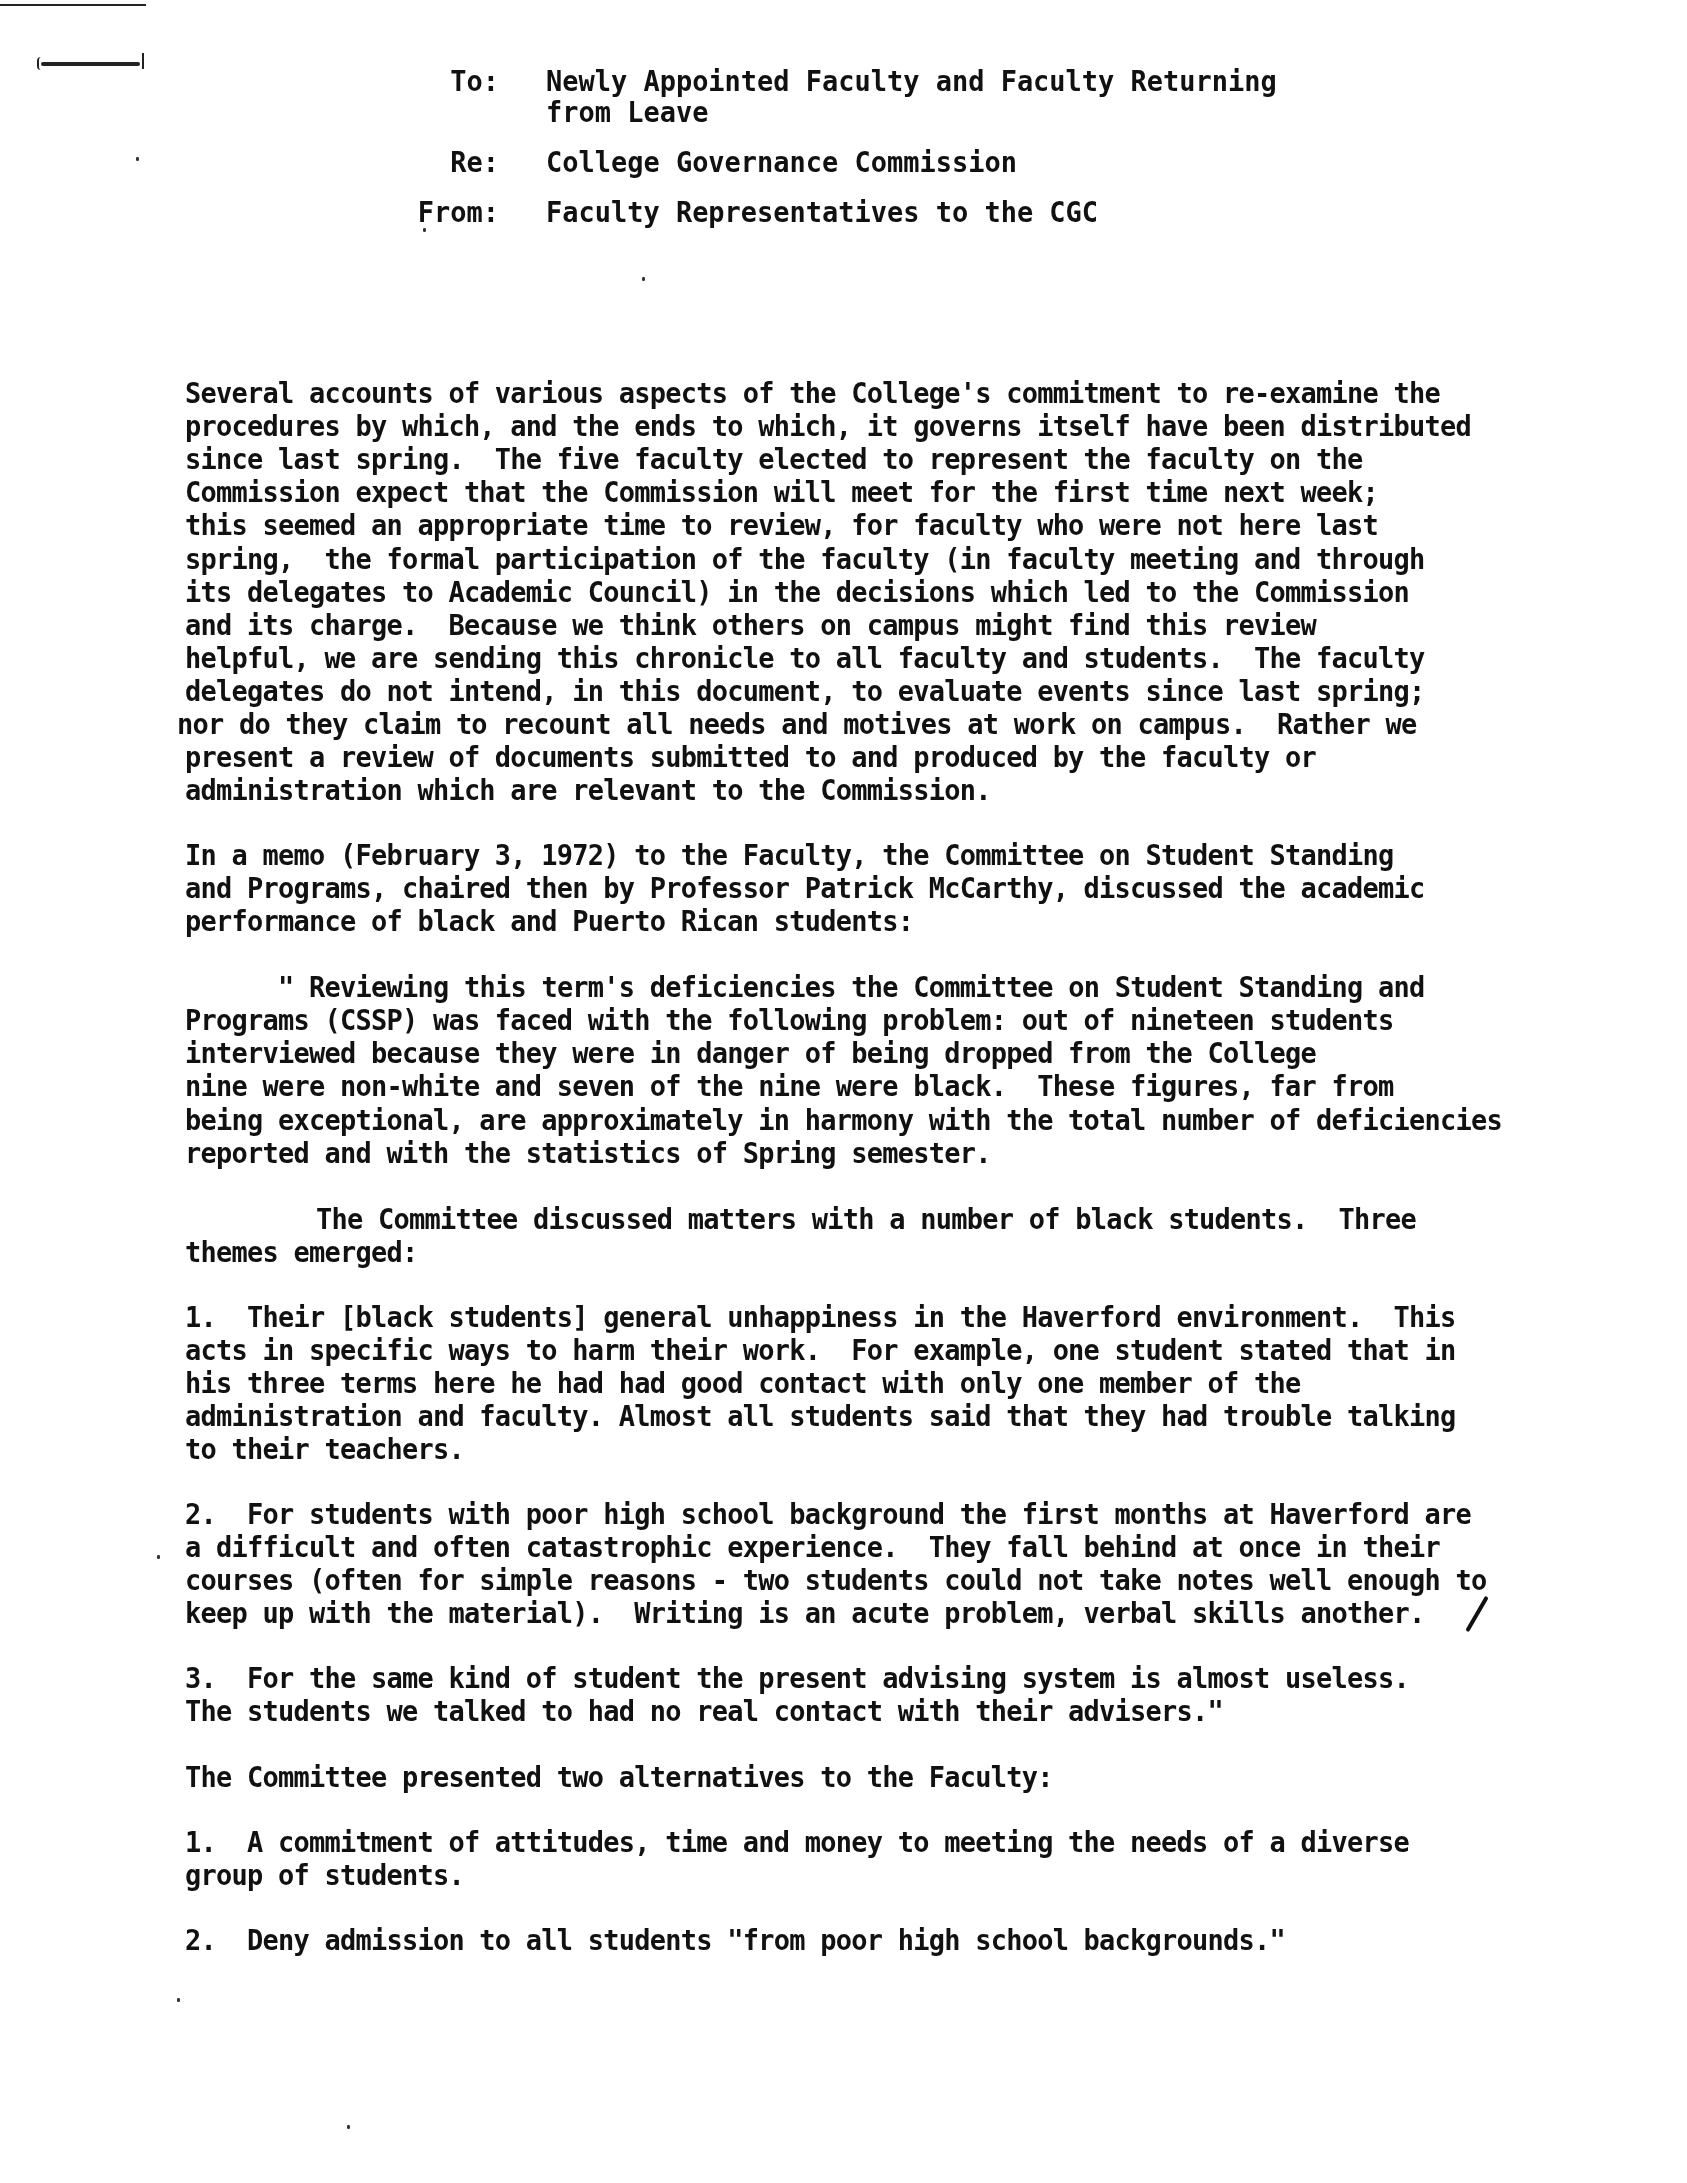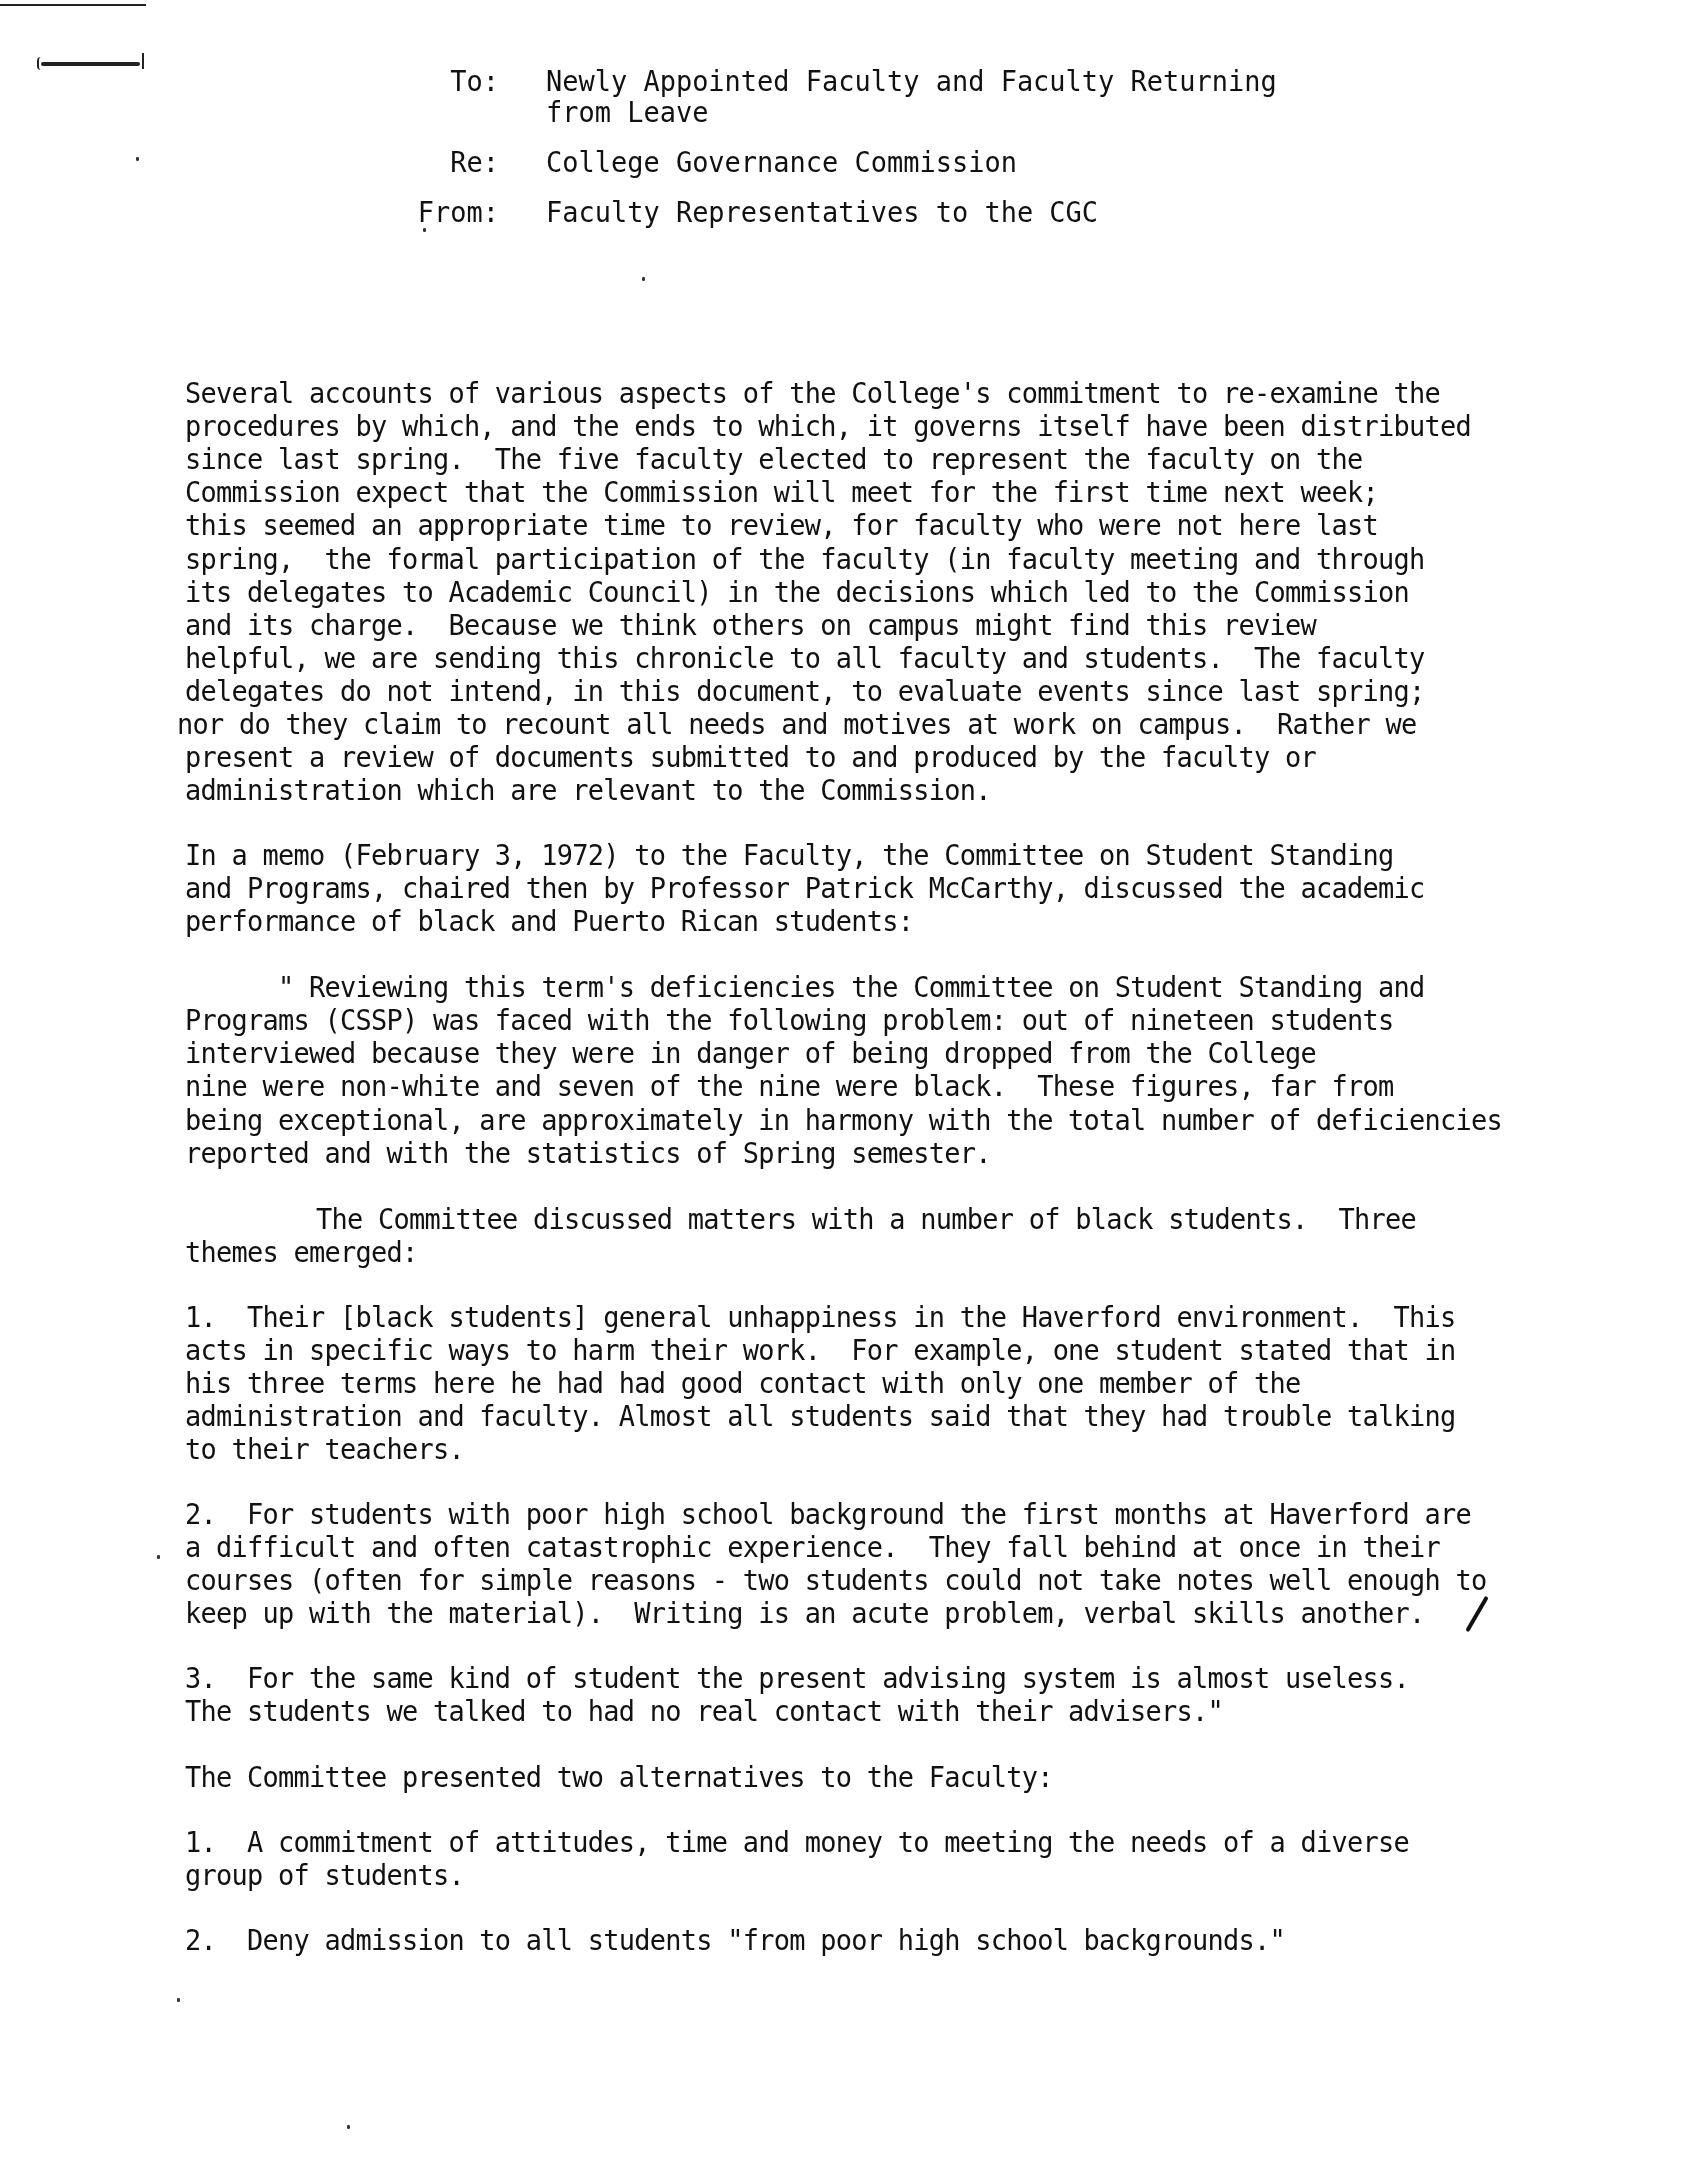--- a/index.html
+++ b/index.html
@@ -1,21 +1,21 @@
 <!DOCTYPE html>
 <html style="font-size:10.6px"><head>
 <meta charset="utf-8">
 <style>
   html, body { margin: 0; padding: 0; background: #ffffff; }
   body {
     width: 1687px; height: 2183px; position: relative; overflow: hidden;
     font-family: "DejaVu Sans Mono", "Liberation Mono", monospace;
     color: #111111;
   }
-  .page { position: absolute; left: 0; top: 0; width: 1687px; height: 2183px; }
+  .page { position: absolute; left: 0; top: 0; width: 1687px; height: 2183px; font-weight: bold; }
   .line { position: absolute; white-space: pre; font-size: 29px; line-height: 33px; letter-spacing: -0.8px; transform: scaleX(0.93); transform-origin: left top; }
   .hdr-label { position: absolute; white-space: pre; font-size: 29px; line-height: 33px; text-align: right; width: 132px; transform: scaleX(0.93); transform-origin: right top; }
   .hdr-value { position: absolute; white-space: pre; font-size: 29px; line-height: 33px; transform: scaleX(0.93); transform-origin: left top; }
   .mark-top { position: absolute; left: 0; top: 4px; width: 146px; height: 2px; background: #222; }
   .mark-arrow { position: absolute; left: 41px; top: 62px; width: 99px; height: 4px; background: #222; border-radius: 2px; }
   .mark-arrow:before { content: ""; position: absolute; left: -4px; top: -5.3px; width: 4px; height: 13.2px; border-left: 2px solid #222; border-radius: 4px 0 0 4px; }
   .mark-arrow:after { content: ""; position: absolute; right: -4px; top: -9.3px; width: 4px; height: 16px; border-right: 2px solid #222; }
   .speck { position: absolute; width: 2.6px; height: 4px; background: #333; border-radius: 1.3px; }
   .pen-stroke { position: absolute; left: 1475px; top: 1594px; width: 4px; height: 40px; background: #111; transform: rotate(30deg); border-radius: 2px; }
 </style>

